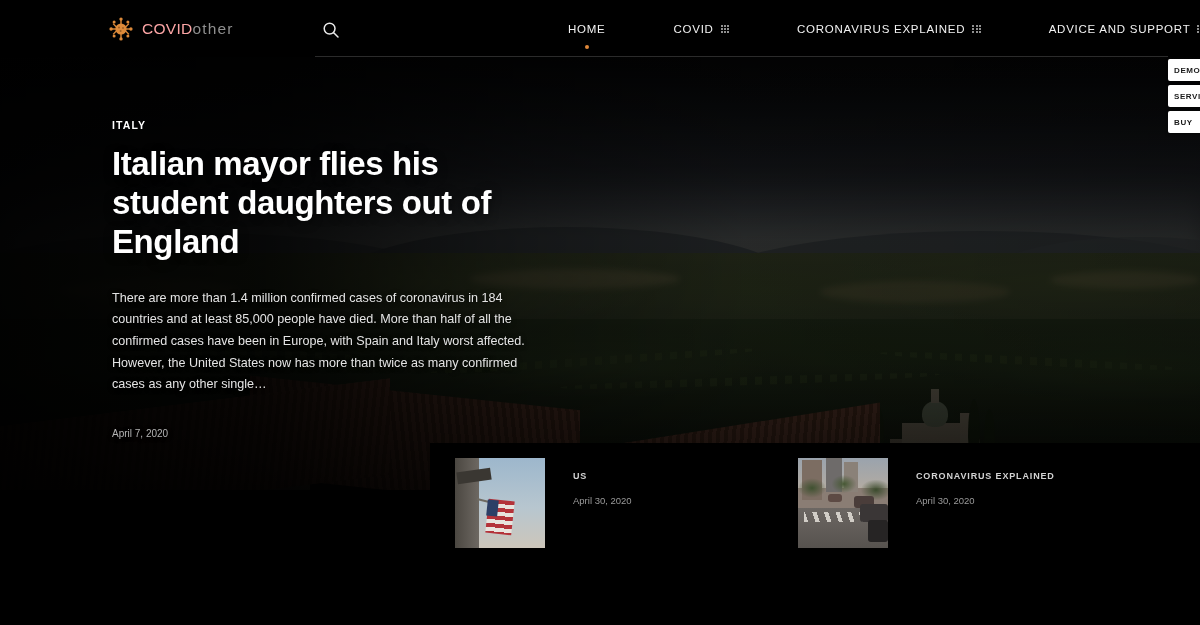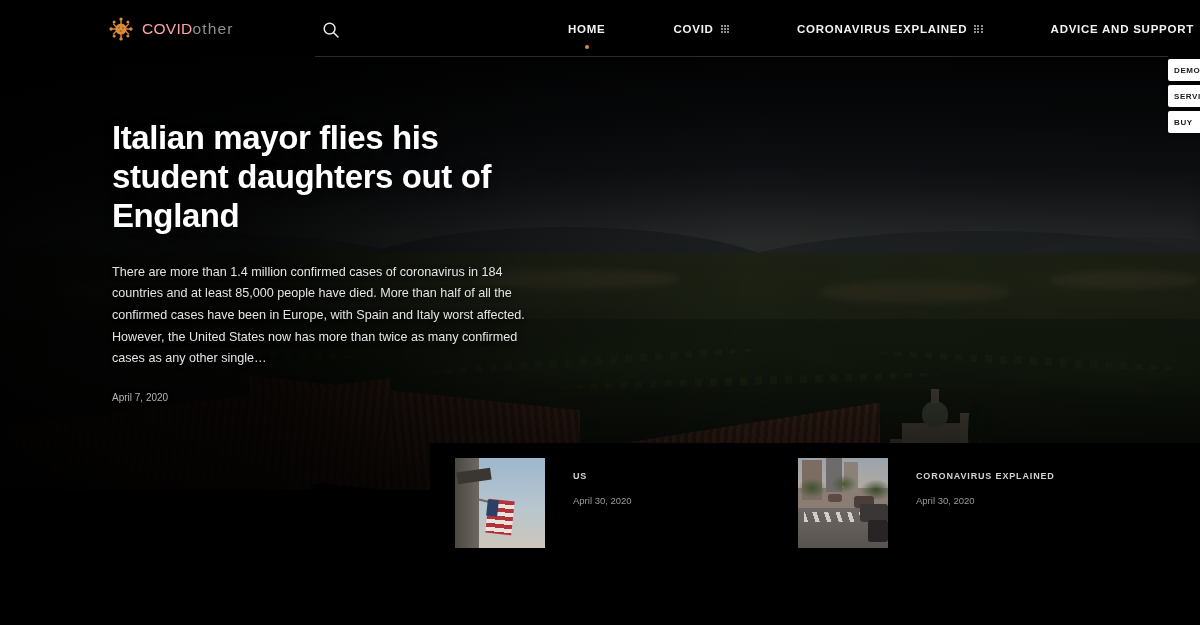--- a/index.html
+++ b/index.html
@@ -53,21 +53,21 @@
   
   #nav {
     position: absolute; left: 560px; top: 0;
     height: 57px;
     display: flex; align-items: center;
   }
   .nav-item {
     position: relative;
     display: flex; align-items: center; gap: 7px;
     color: #f2f2f2;
-    font-size: 11.5px; font-weight: bold;
+    font-size: 11.5px; font-weight: normal;
     letter-spacing: .75px;
     white-space: nowrap;
     cursor: pointer;
     padding: 0 8px;
     justify-content: flex-end;
   }
   .nav-sep { width: 52px; }
   .nav-sep-wide { width: 56px; }
   .submenu-dots {
     display: grid;
@@ -240,21 +240,21 @@
     line-height:1.18; letter-spacing:-.4px;
     margin-bottom:26px;
     text-shadow: 0 2px 10px rgba(0,0,0,.55);
   }
   #hero-excerpt {
     color:#e4e4e4; font-size:12.6px; line-height:1.72;
     width:418px;
     text-shadow: 0 1px 5px rgba(0,0,0,.7);
   }
   #hero-date {
-    color:#b4b4b4; font-size:10px; margin-top:22px;
+    color:#b4b4b4; font-size:10px; margin-top:32px;
     text-shadow: 0 1px 4px rgba(0,0,0,.8);
   }
 
   
   #cards {
     position:absolute; left:430px; top:443px;
     width:770px; height:120px;
     background:#000;
     z-index: 30;
     display:flex;
@@ -485,20 +485,21 @@
         <div class="chimney ch1"></div>
         <div class="wall wallA"></div>
         <div class="roof roofA"></div>
       </div>
     </div>
 
     <div id="hero-shade"></div>
     <div id="hero-left-shade"></div>
 
     <div id="hero-content">
+      <div id="hero-kicker">ITALY</div>
       <h1 id="hero-title">Italian mayor flies his student daughters out of England</h1>
       <p id="hero-excerpt">There are more than 1.4 million confirmed cases of coronavirus in 184 countries and at least 85,000 people have died. More than half of all the confirmed cases have been in Europe, with Spain and Italy worst affected. However, the United States now has more than twice as many confirmed cases as any other single…</p>
       <div id="hero-date">April 7, 2020</div>
     </div>
   </div>
 
   <div id="bottom-fill"></div>
 
   <div id="cards">
 

